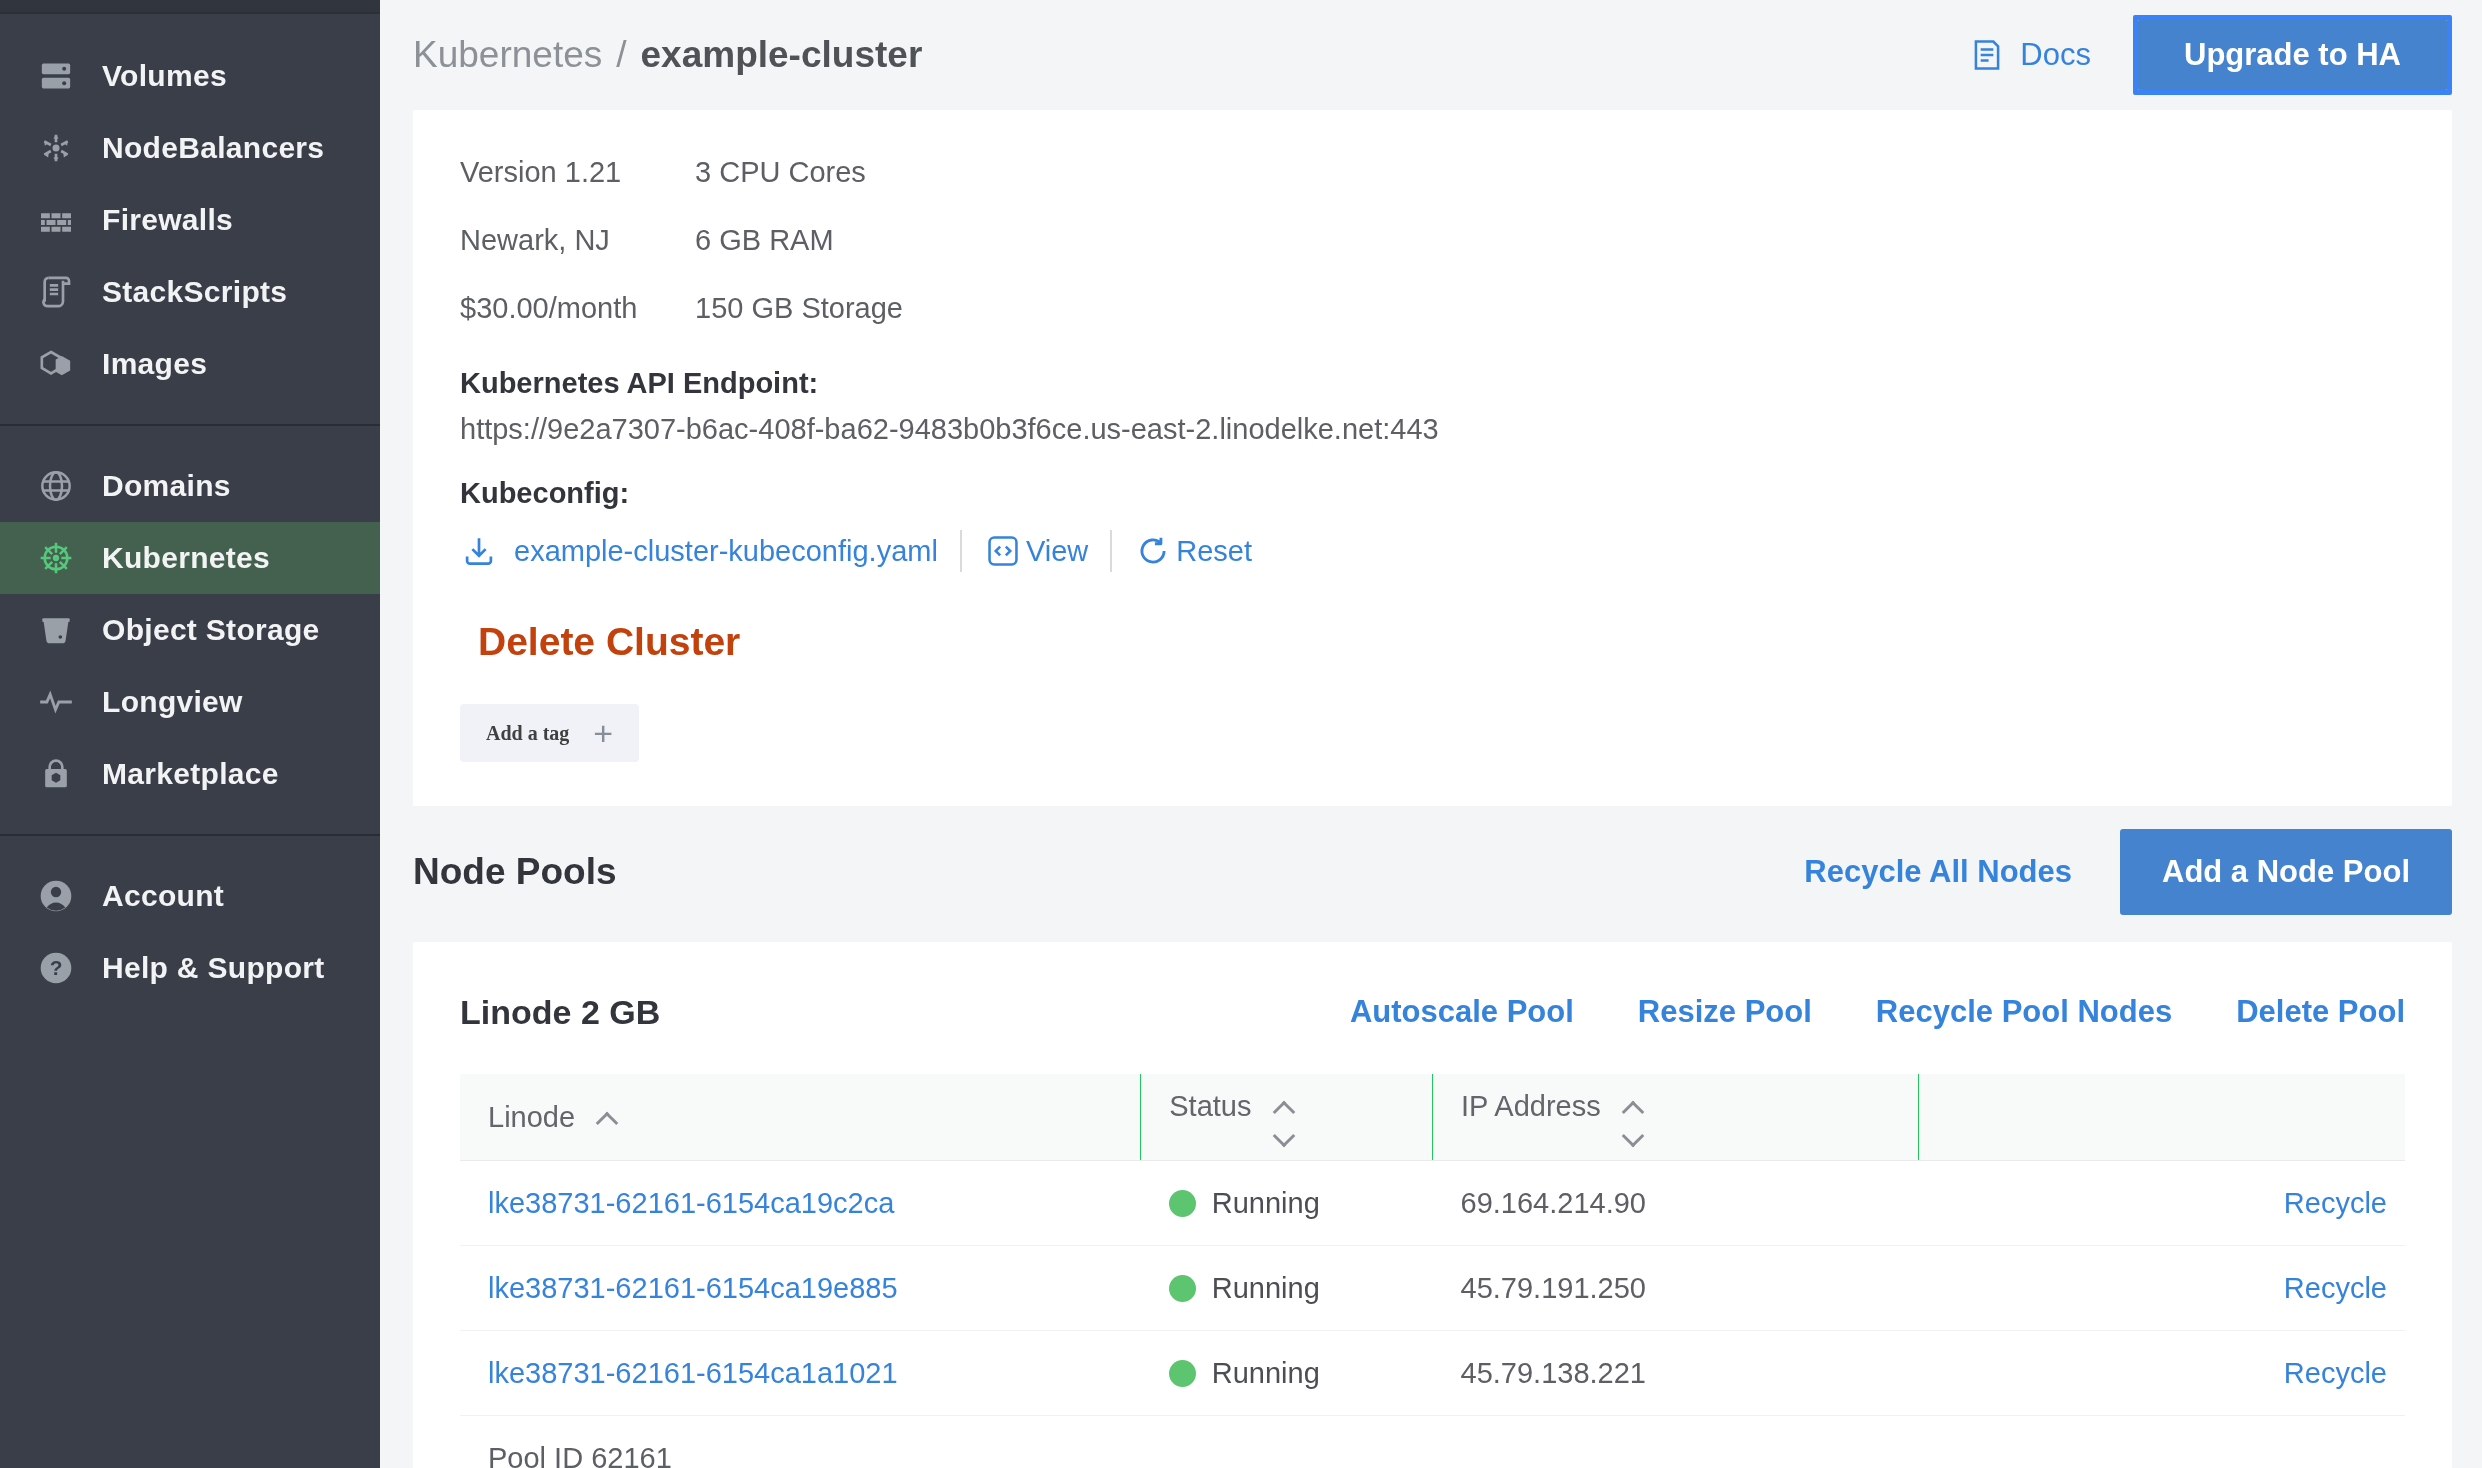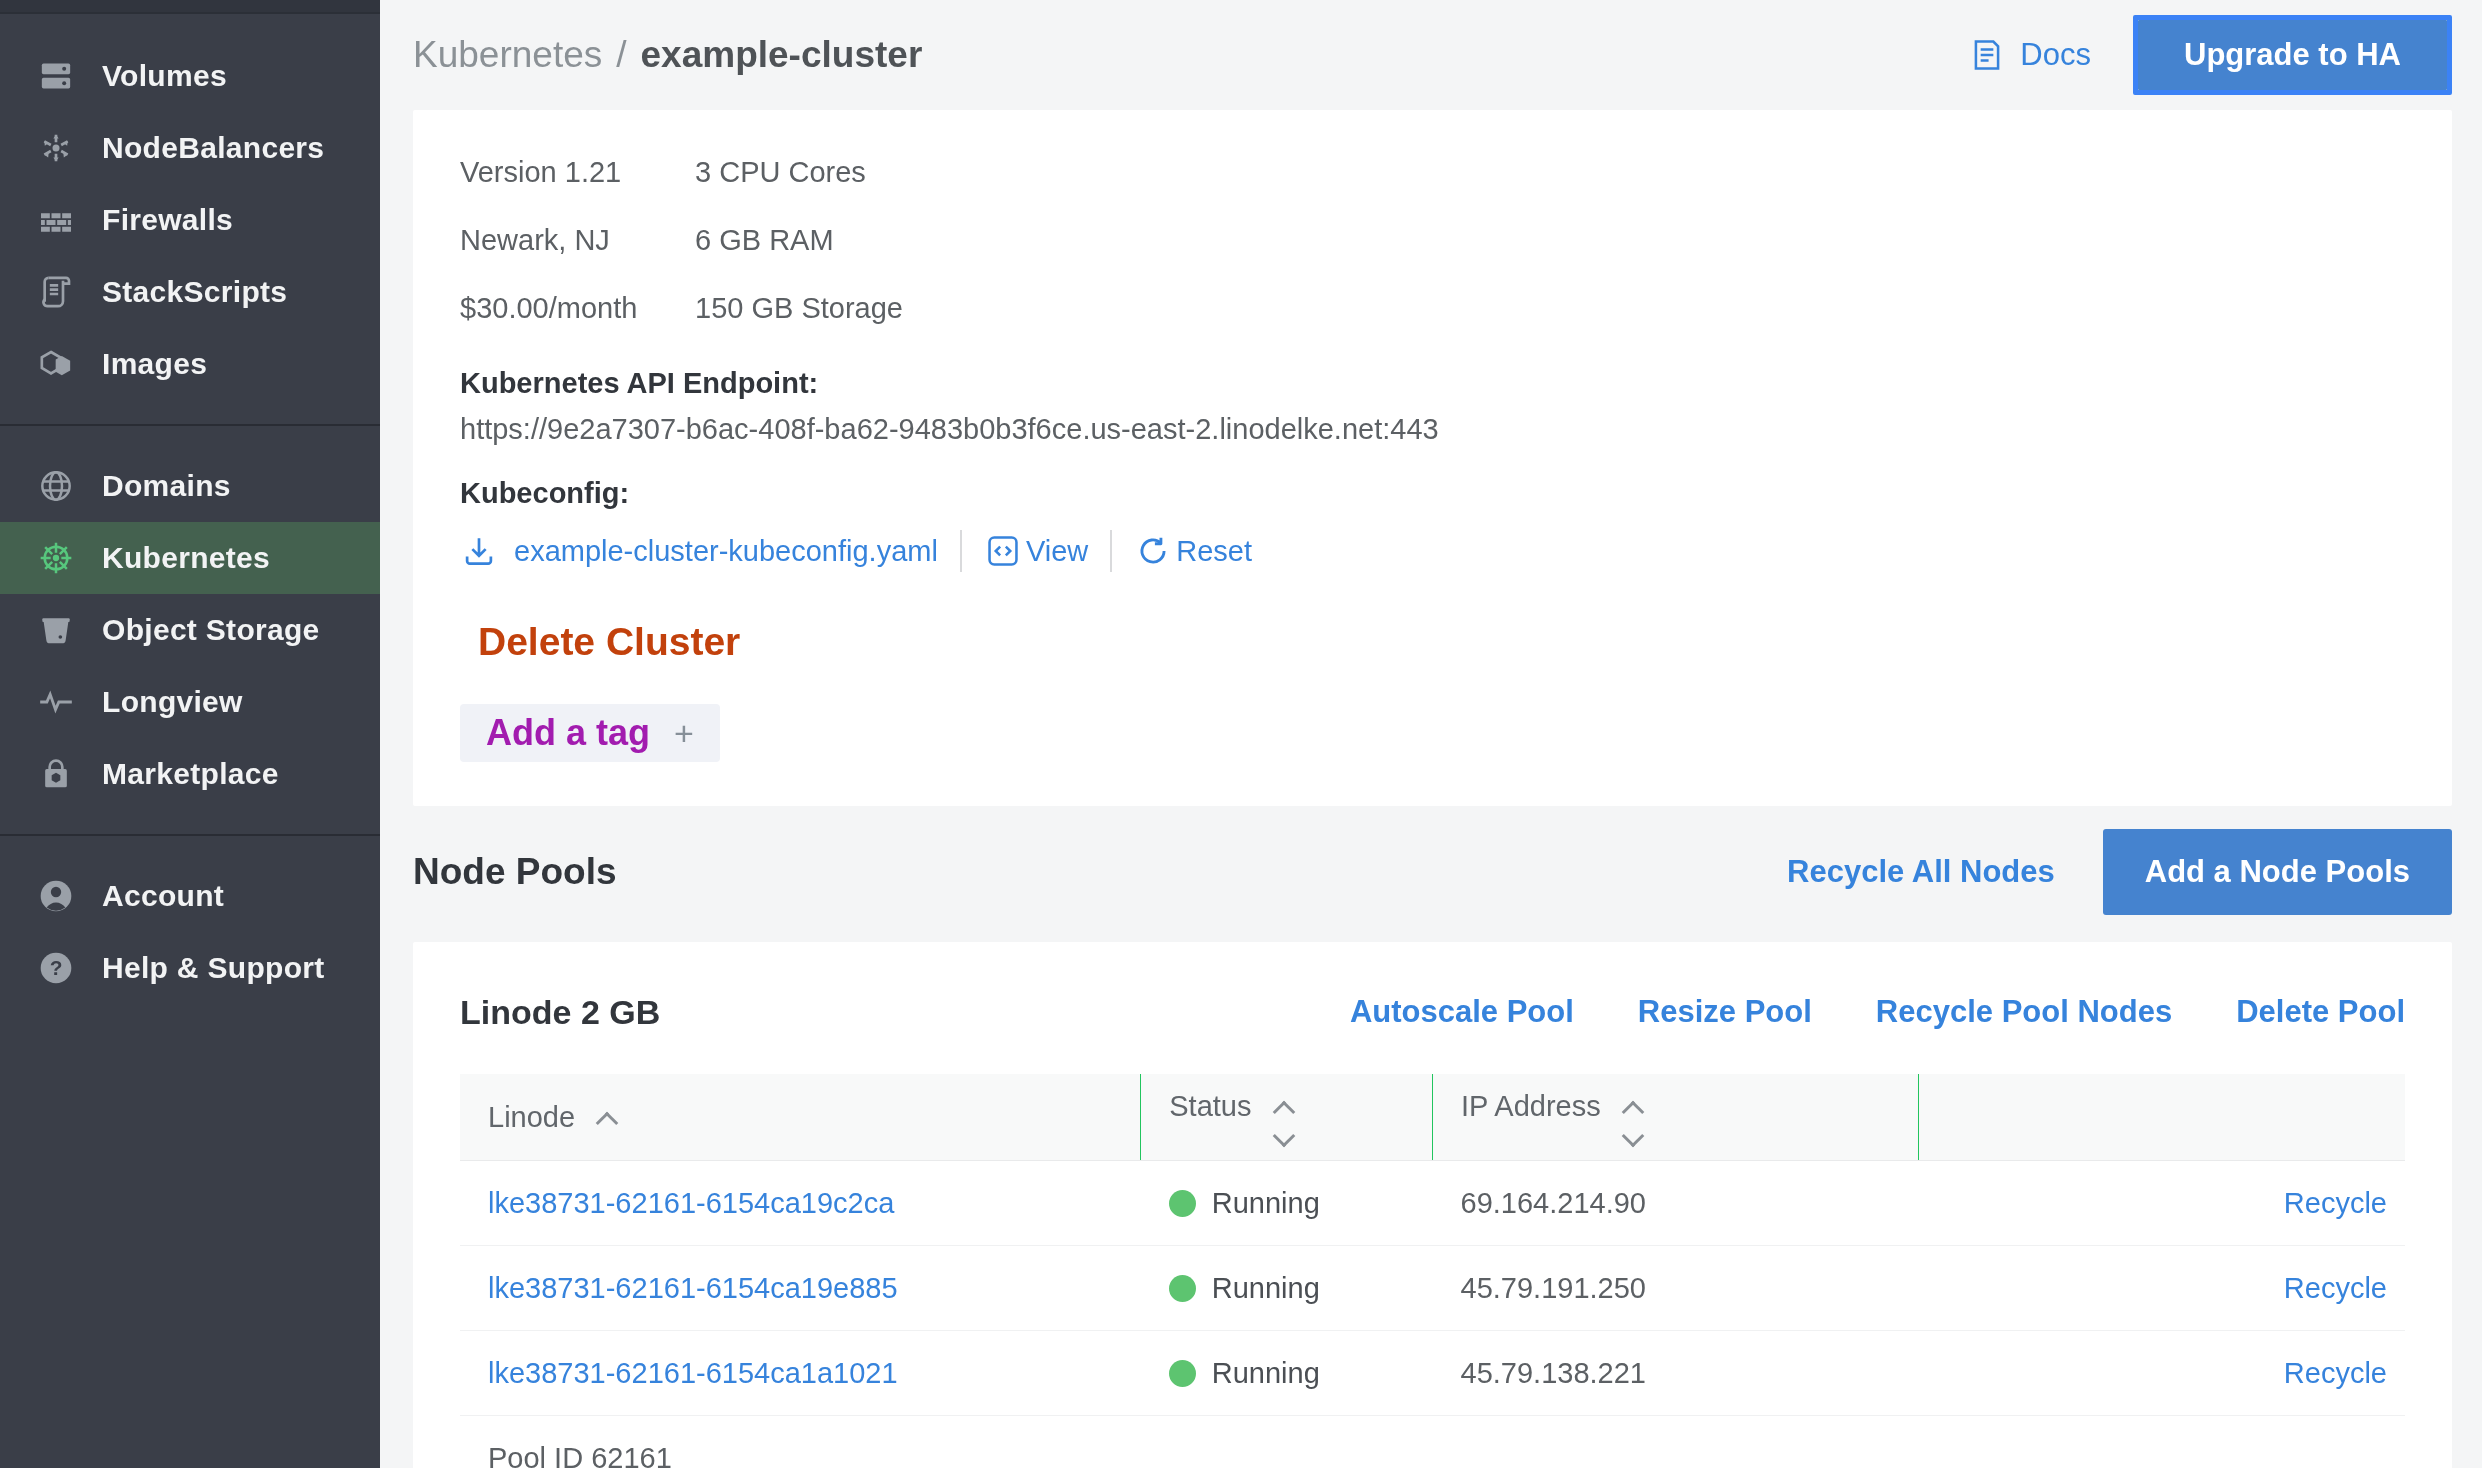--- a/index.html
+++ b/index.html
@@ -49,21 +49,21 @@
   .endpoint-url{font-size:29px;color:#5c6064;line-height:46px;}
   .kubeconfig-row{display:flex;align-items:center;height:58px;margin-top:6px;}
   .kubeconfig-row svg{width:38px;height:38px;}
   .blue-link{color:#3683dc;font-size:29px;cursor:pointer;text-decoration:none;}
   .kc-file{margin-left:16px;}
   .kc-action{margin-left:4px;}
   .v-divider{width:2px;height:42px;background:#d9dadc;margin:0 22px;}
   .delete-cluster{display:inline-block;margin:40px 0 0 18px;color:#c2410c;font-size:39px;font-weight:700;cursor:pointer;}
   .tag-chip{display:inline-flex;align-items:center;margin-top:40px;height:58px;padding:0 26px;
             background:#f0f2f7;border-radius:4px;cursor:pointer;}
-  .tag-chip .tag-label{color:#a21caf;font-size:36px;font-weight:600;}
+  .tag-chip .tag-label{color:#404040;font-size:20px;font-weight:600;font-family:Liberation Serif, serif;}
   .tag-chip .tag-plus{color:#868f98;font-size:34px;margin-left:24px;font-weight:400;}
 
   
   .section-row{display:flex;align-items:center;margin-top:22px;height:88px;}
   .section-title{font-size:37px;font-weight:700;color:#32363c;}
   .section-actions{margin-left:auto;display:flex;align-items:center;}
   .recycle-all{color:#3683dc;font-size:31px;font-weight:600;margin-right:48px;cursor:pointer;}
   .add-pool-btn{height:86px;padding:0 42px;border-radius:3px;}
 
   .pool-card{margin-top:26px;padding:34px 47px 0 47px;margin-bottom:13px;}
@@ -301,21 +301,21 @@
       <div class="tag-chip">
         <span class="tag-label">Add a tag</span>
         <span class="tag-plus">+</span>
       </div>
     </section>
 
     <div class="section-row">
       <h2 class="section-title" style="margin:0;">Node Pools</h2>
       <div class="section-actions">
         <span class="recycle-all">Recycle All Nodes</span>
-        <button class="btn-primary add-pool-btn">Add a Node Pools</button>
+        <button class="btn-primary add-pool-btn">Add a Node Pool</button>
       </div>
     </div>
 
     <section class="card pool-card">
       <div class="pool-header">
         <span class="pool-name">Linode 2 GB</span>
         <div class="pool-actions">
           <span class="pool-action">Autoscale Pool</span>
           <span class="pool-action">Resize Pool</span>
           <span class="pool-action">Recycle Pool Nodes</span>

